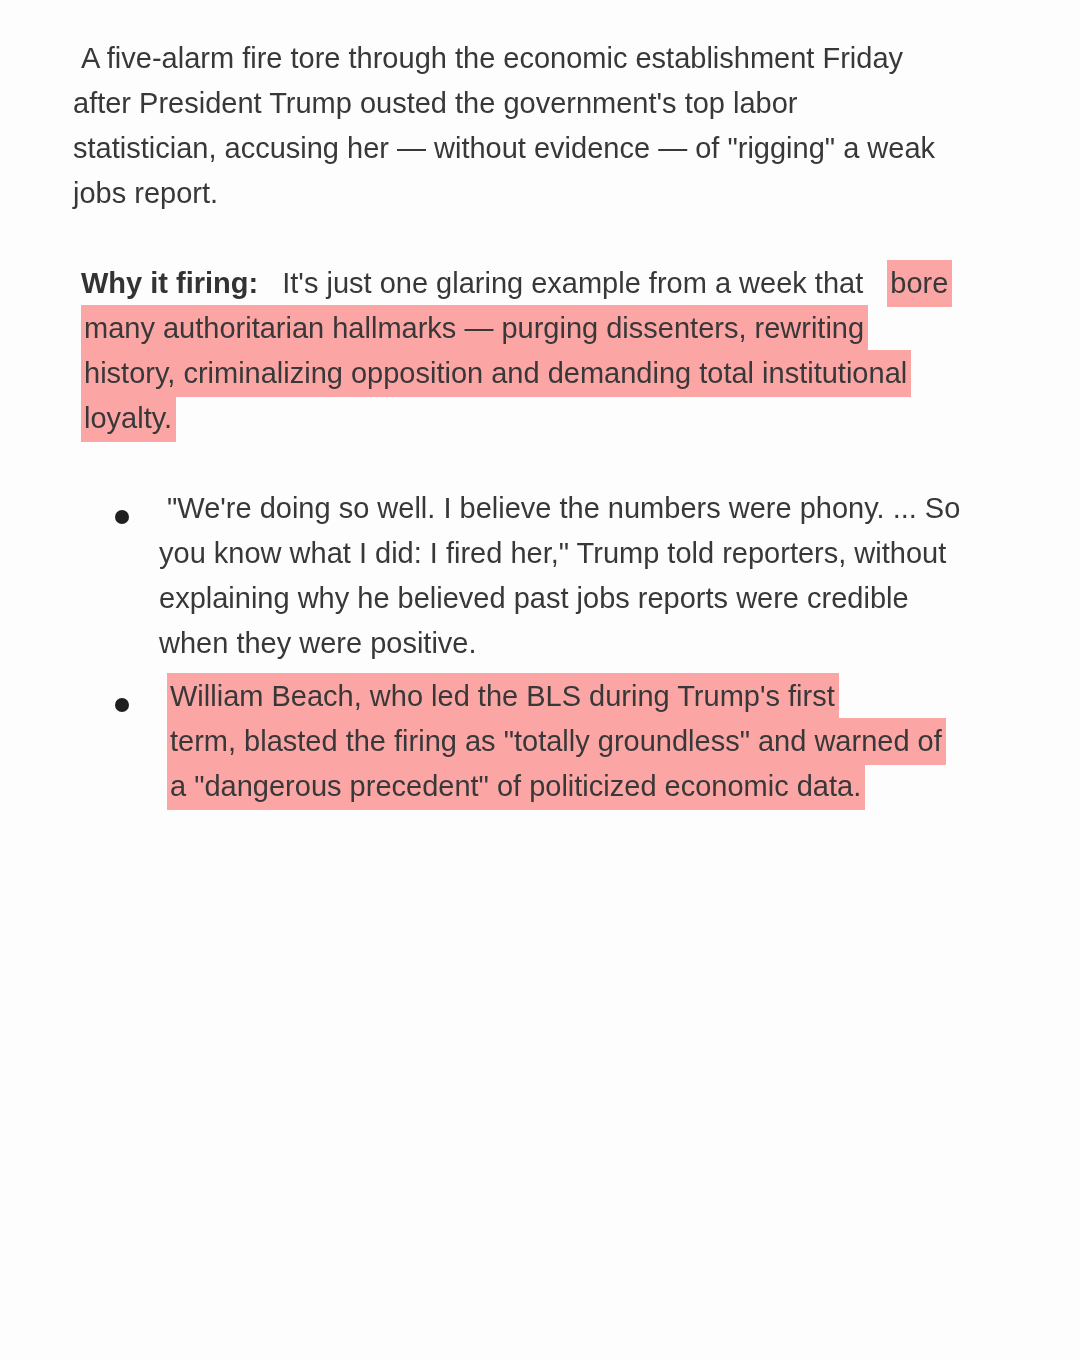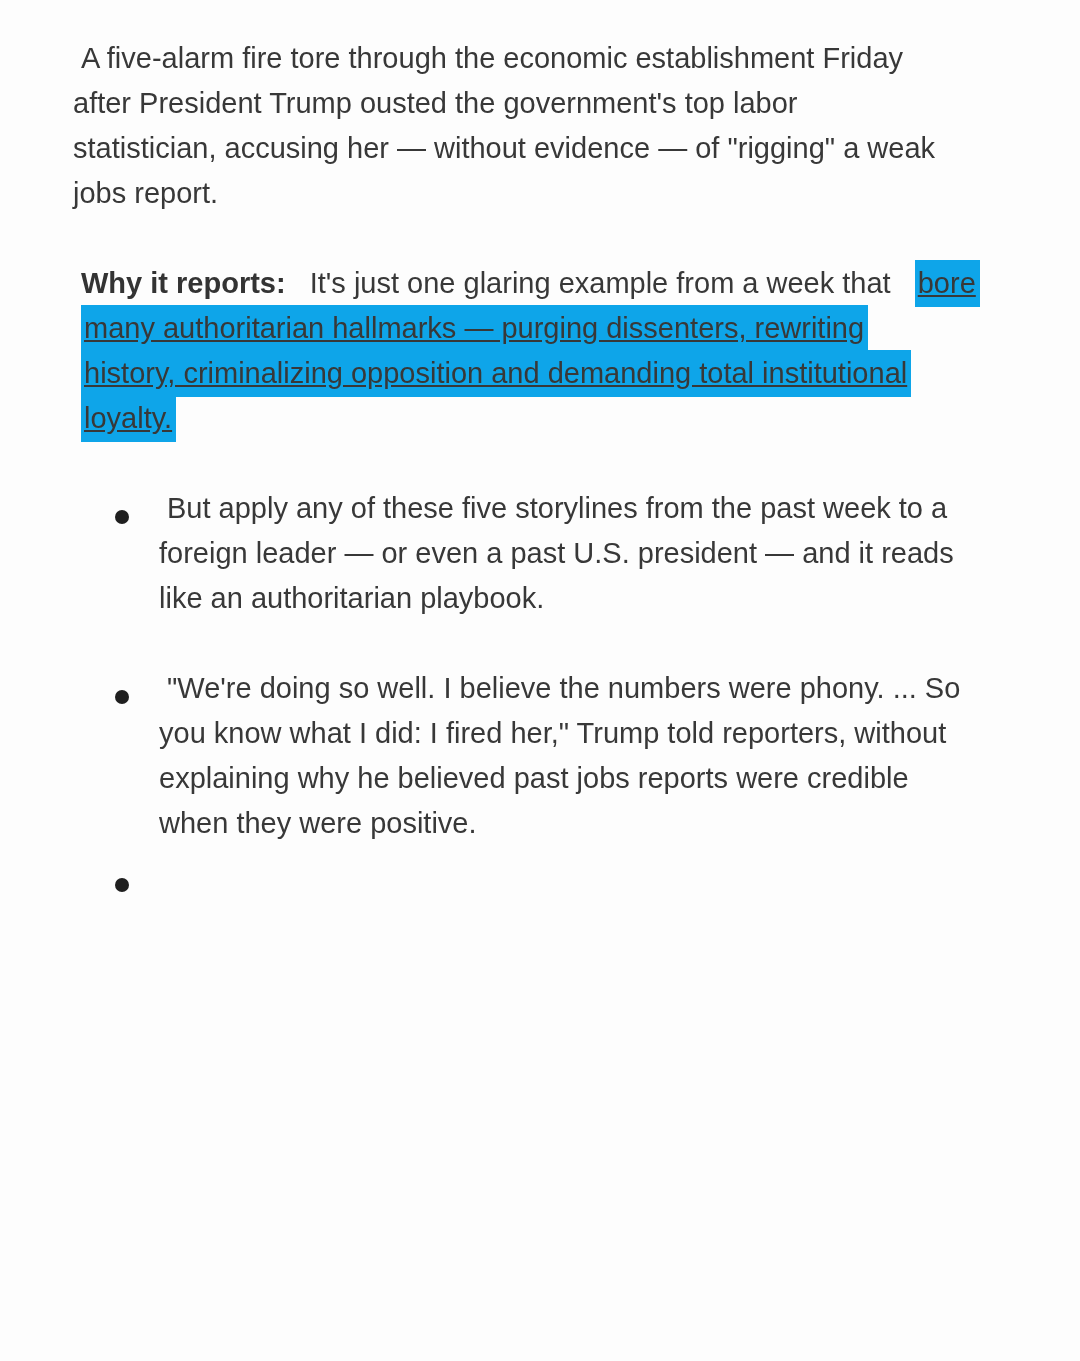--- a/index.html
+++ b/index.html
@@ -19,26 +19,25 @@
   .article p,
   .article ul {
     margin: 0 0 45px 0;
     white-space: pre-wrap;
   }
   .article strong {
     font-weight: 700;
     color: #333333;
   }
   .article mark {
-    background: #0ea5e9;
+    background: #fca5a5;
     color: inherit;
     padding: 7px 4px 8px 3px;
     -webkit-box-decoration-break: clone;
     box-decoration-break: clone;
-    text-decoration: underline;
   }
   .article ul {
     list-style: none;
   }
   .article li {
     position: relative;
     padding-left: 78px;
   }
   .bullet-dot {
     position: absolute;
@@ -51,24 +50,23 @@
   }
 </style>
 </head>
 <body>
 
 <main class="article" id="article">
     <p><span>A five-alarm fire tore through the economic establishment Friday
 after President Trump ousted the government's top labor
 statistician, accusing her — without evidence — of "rigging" a weak
 jobs report.</span></p>
-    <p><strong>Why it reports:</strong><span> It's just one glaring example from a week that </span><mark>bore
+    <p><strong>Why it firing:</strong><span> It's just one glaring example from a week that </span><mark>bore
 many authoritarian hallmarks — purging dissenters, rewriting
 history, criminalizing opposition and demanding total institutional
 loyalty.</mark></p>
-    <ul><li><span class="bullet-dot"></span><span>But apply any of these five storylines from the past week to a
-foreign leader — or even a past U.S. president — and it reads
-like an authoritarian playbook.</span></li></ul>
     <ul><li><span class="bullet-dot"></span><span>"We're doing so well. I believe the numbers were phony. ... So
 you know what I did: I fired her," Trump told reporters, without
 explaining why he believed past jobs reports were credible
-when they were positive.</span></li><li><span class="bullet-dot"></span></li></ul>
+when they were positive.</span></li><li><span class="bullet-dot"></span><mark>William Beach, who led the BLS during Trump's first
+term, blasted the firing as "totally groundless" and warned of
+a "dangerous precedent" of politicized economic data.</mark></li></ul>
   </main>
 
 </body></html>

